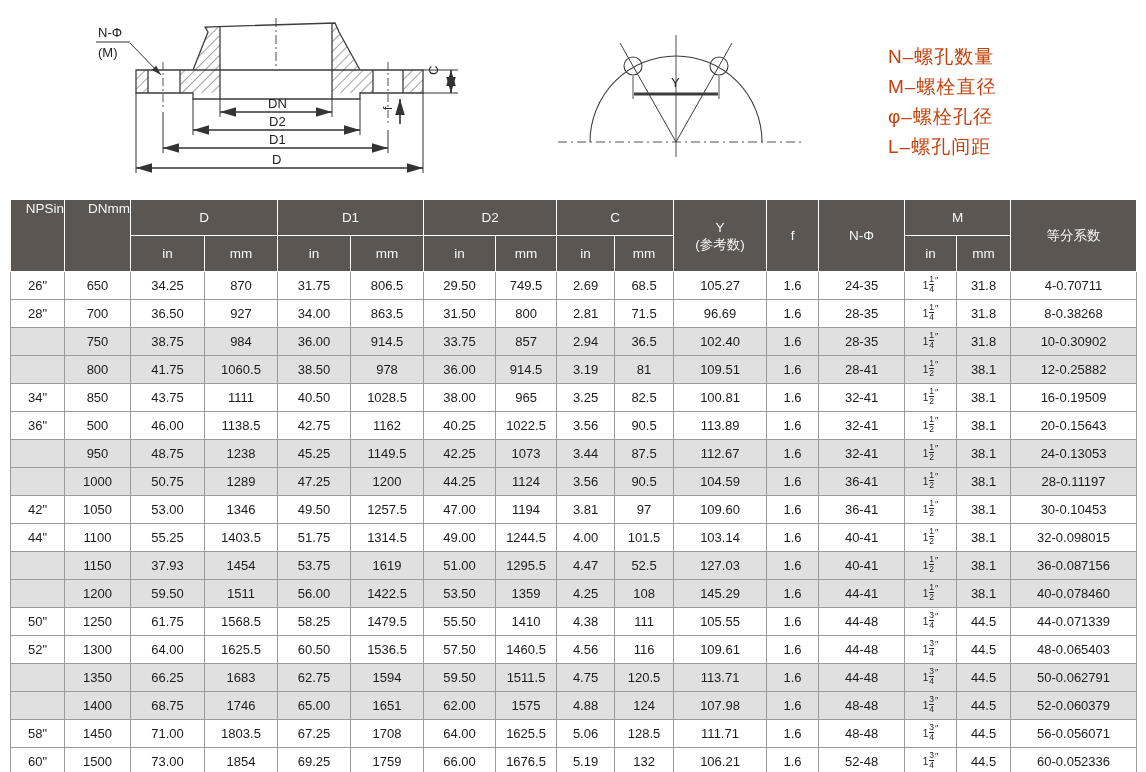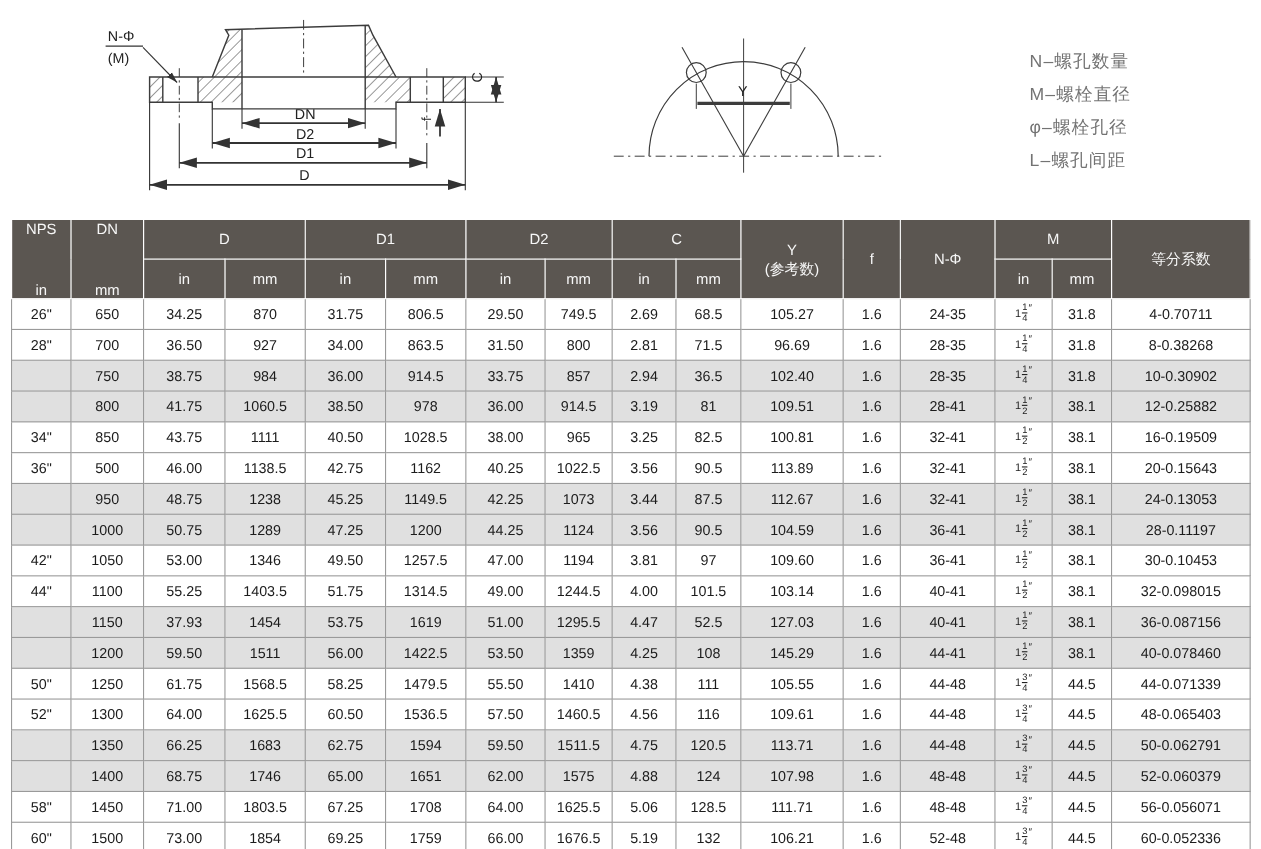--- a/index.html
+++ b/index.html
@@ -1,31 +1,31 @@
 <!DOCTYPE html>
 <html><head>
 <meta charset="utf-8">
 <style>
   html,body{margin:0;padding:0;background:#ffffff;}
   .sheet{position:relative;width:1146px;height:772px;background:#fff;overflow:hidden;
          font-family:"Liberation Sans", sans-serif;color:#1c1c1c;margin-top:16px;}
   svg text{font-family:"Liberation Sans", sans-serif;fill:#222;}
-  .legend{position:absolute;left:936px;top:26px;font-size:16px;color:#737373;}
+  .legend{position:absolute;left:888px;top:26px;font-size:19px;color:#c2410c;}
   .legend div{height:30px;line-height:30px;letter-spacing:1px;}
   
   .spec-table{position:absolute;left:10px;top:183px;}
   table{border-collapse:collapse;table-layout:fixed;width:1126px;}
   th{background:#5b5651;color:#f7f7f7;font-size:13.5px;font-weight:normal;
      border:1.5px solid #ffffff;text-align:center;vertical-align:middle;padding:0;}
   thead tr{height:36px;}
   td{border:1px solid #9a9a9a;text-align:center;vertical-align:middle;
      font-size:13px;height:27px;padding:0 1px;background:#fff;white-space:nowrap;}
   tr.shaded td{background:#e0e0e0;}
   table{border:1px solid #808080;}
-  .split{display:flex;flex-direction:column;justify-content:space-between;height:70px;}
+  .split{display:flex;flex-direction:row;justify-content:flex-end;height:70px;}
   .ystack{display:flex;flex-direction:column;justify-content:center;line-height:17px;}
   
   .mw{font-size:10px;vertical-align:middle;}
   .frac{display:inline-flex;flex-direction:column;vertical-align:middle;
         font-size:8.5px;line-height:1.05;margin:0 1px 2px 1px;}
   .fd{border-top:1px solid #222;}
   .pr{font-size:9px;vertical-align:top;}
 </style>
 </head>
 <body>

